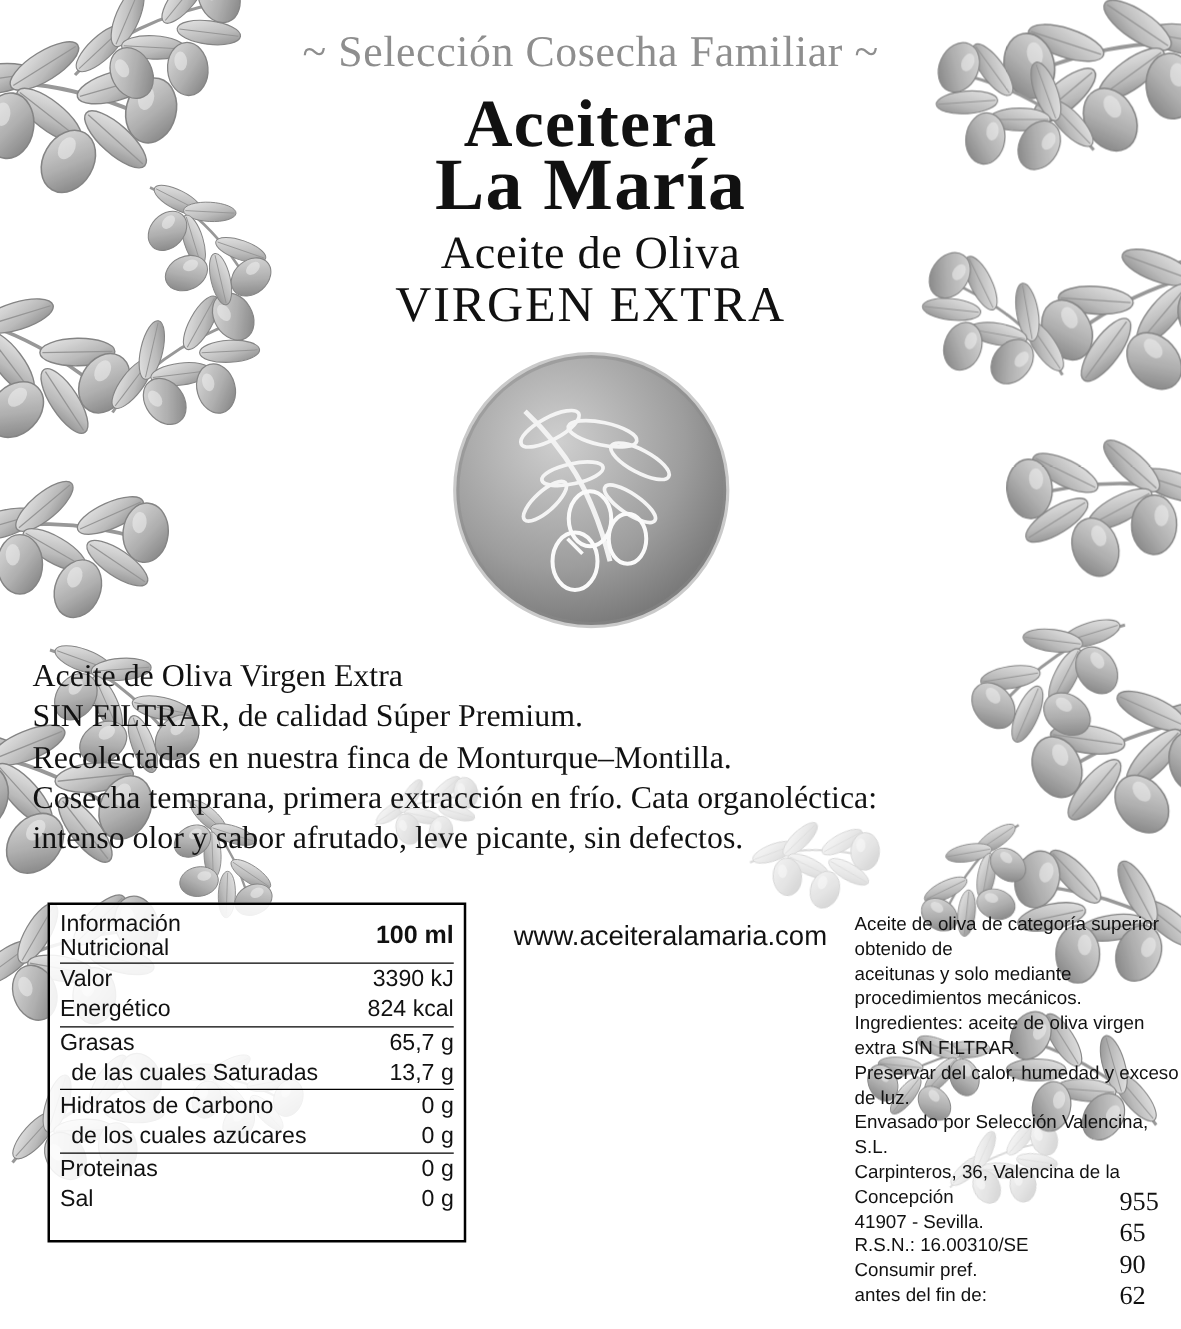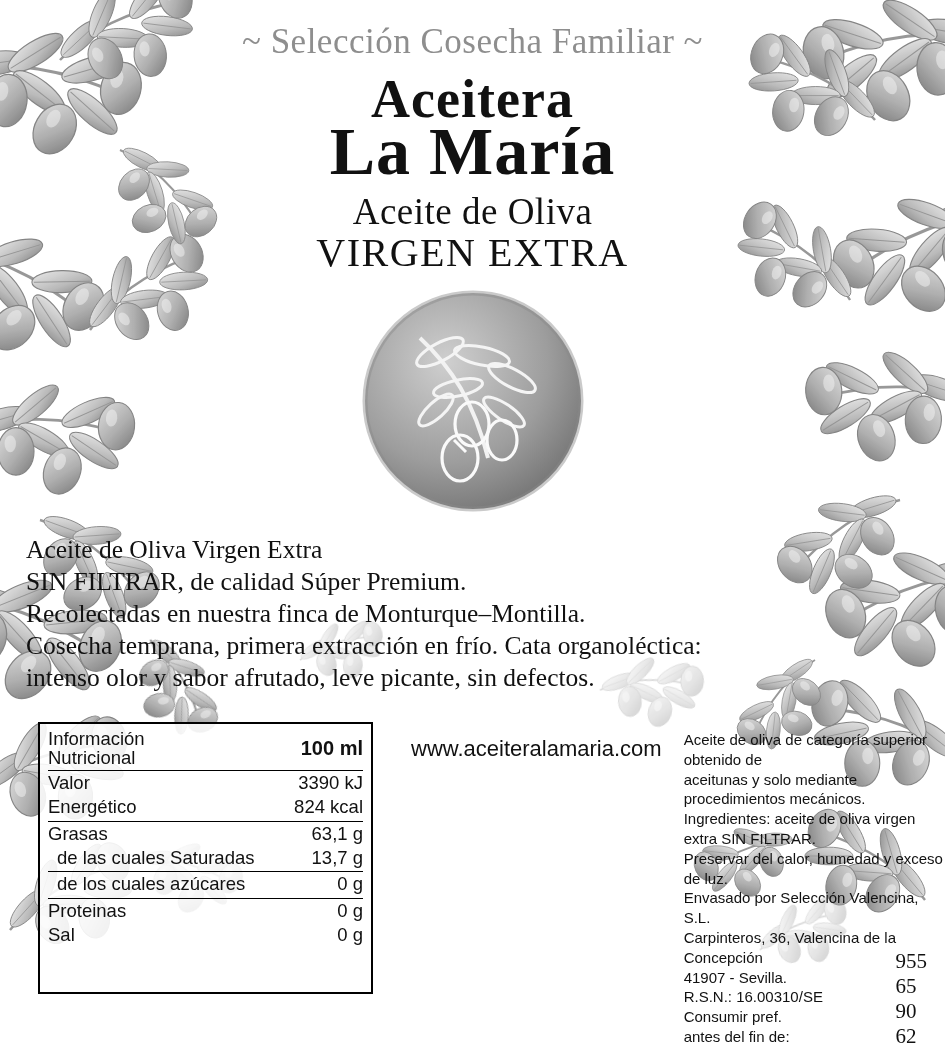--- a/index.html
+++ b/index.html
@@ -47,21 +47,21 @@
     margin-top: 12px;
   }
   .brand-line {
     font-family: "Liberation Serif", serif;
     font-weight: bold;
     line-height: 0.95;
     color: #111;
     letter-spacing: 1px;
   }
   .brand-line-1 { font-size: 54px; }
-  .brand-line-2 { font-size: 68px; margin-top: -6px; }
+  .brand-line-2 { font-size: 59px; margin-top: -6px; }
 
   .sub-1 {
     font-size: 37px;
     margin-top: 6px;
     letter-spacing: 0.5px;
   }
   .sub-2 {
     font-size: 40px;
     letter-spacing: 1.5px;
     margin-top: -4px;
@@ -336,29 +336,33 @@
             </tr>
             <tr>
               <td>Energético</td>
               <td class="val">824 kcal</td>
             </tr>
             <tr class="rule">
                 <td colspan="2"></td>
               </tr>
             <tr>
               <td>Grasas</td>
-              <td class="val">63,1 g</td>
+              <td class="val">65,7 g</td>
             </tr>
             <tr>
               <td class="indent">de las cuales Saturadas</td>
               <td class="val">13,7 g</td>
             </tr>
             <tr class="rule">
                 <td colspan="2"></td>
               </tr>
+            <tr>
+              <td>Hidratos de Carbono</td>
+              <td class="val">0 g</td>
+            </tr>
             <tr>
               <td class="indent">de los cuales azúcares</td>
               <td class="val">0 g</td>
             </tr>
             <tr class="rule">
                 <td colspan="2"></td>
               </tr>
             <tr>
               <td>Proteinas</td>
               <td class="val">0 g</td>

